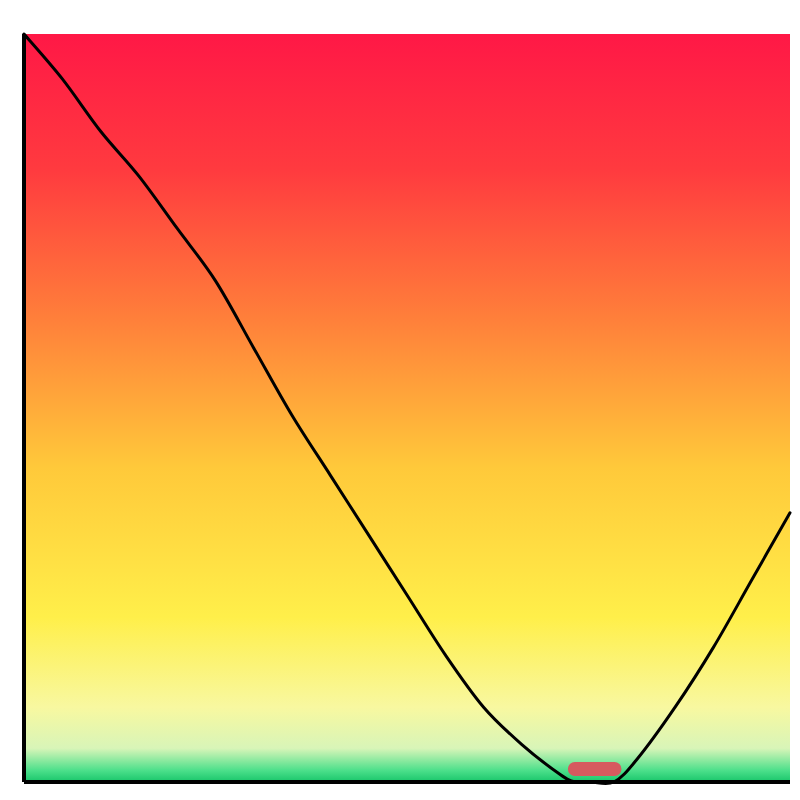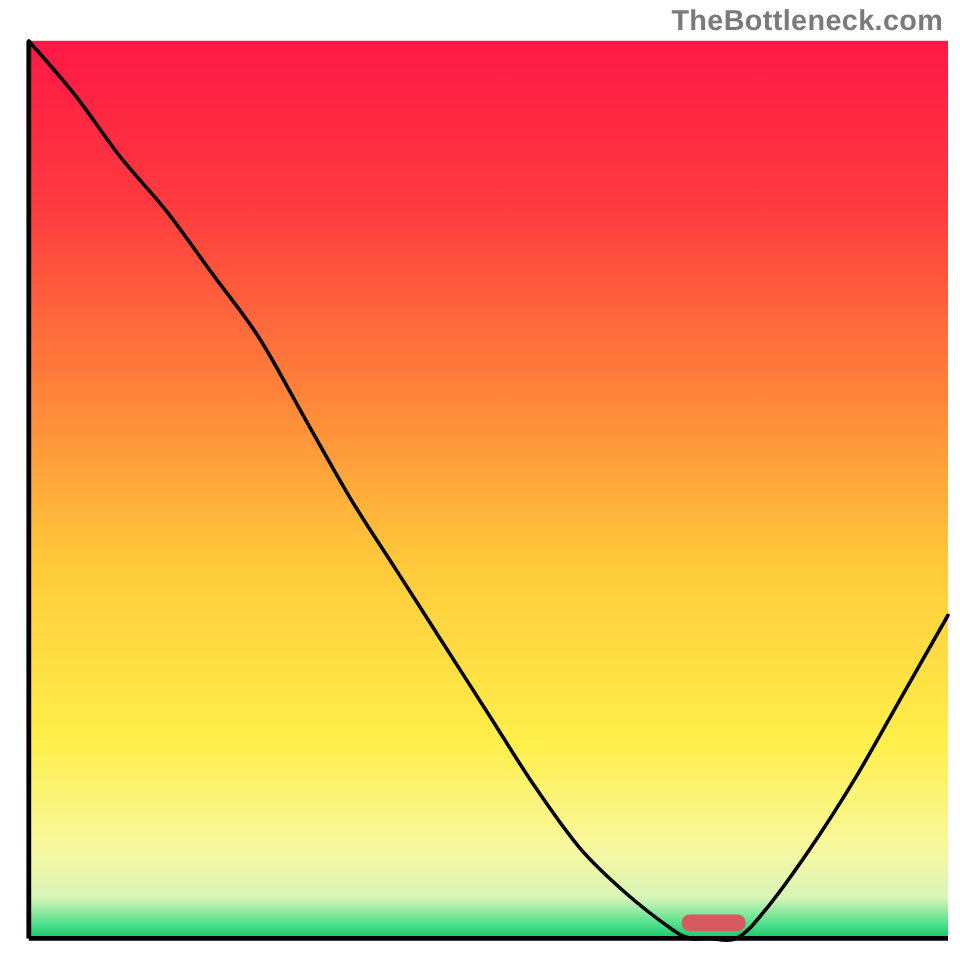--- a/index.html
+++ b/index.html
@@ -29,21 +29,20 @@
   svg.plot {
     display: block;
     width: 800px;
     height: 800px;
   }
 </style>
 </head>
 <body>
 
 <div class="chart-container">
-  <div class="watermark">TheBottleneck.com</div>
 
   <svg class="plot" viewBox="0 0 800 800">
     <defs>
       <linearGradient id="bg-grad" x1="0" y1="0" x2="0" y2="1">
           <stop offset="0.00%" stop-color="#ff1846"></stop>
           <stop offset="18.00%" stop-color="#ff3a3f"></stop>
           <stop offset="38.00%" stop-color="#ff7f3a"></stop>
           <stop offset="58.00%" stop-color="#ffc93a"></stop>
           <stop offset="78.00%" stop-color="#ffef4a"></stop>
           <stop offset="90.00%" stop-color="#f8f8a0"></stop>

